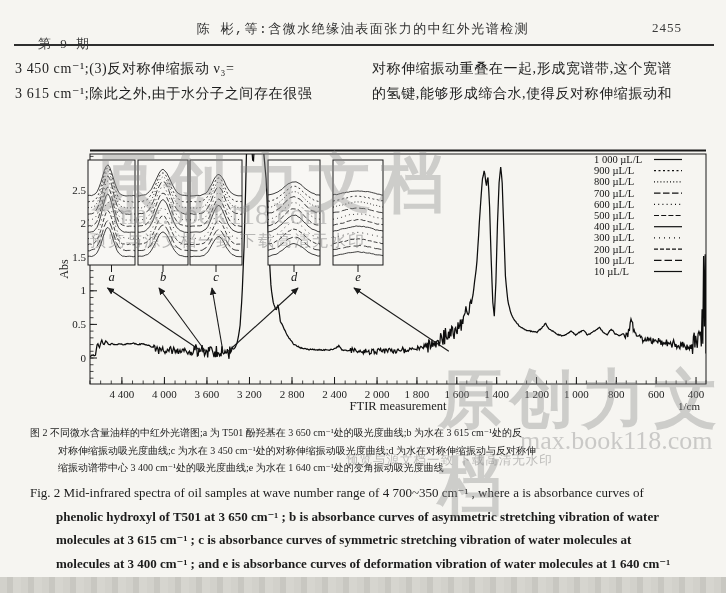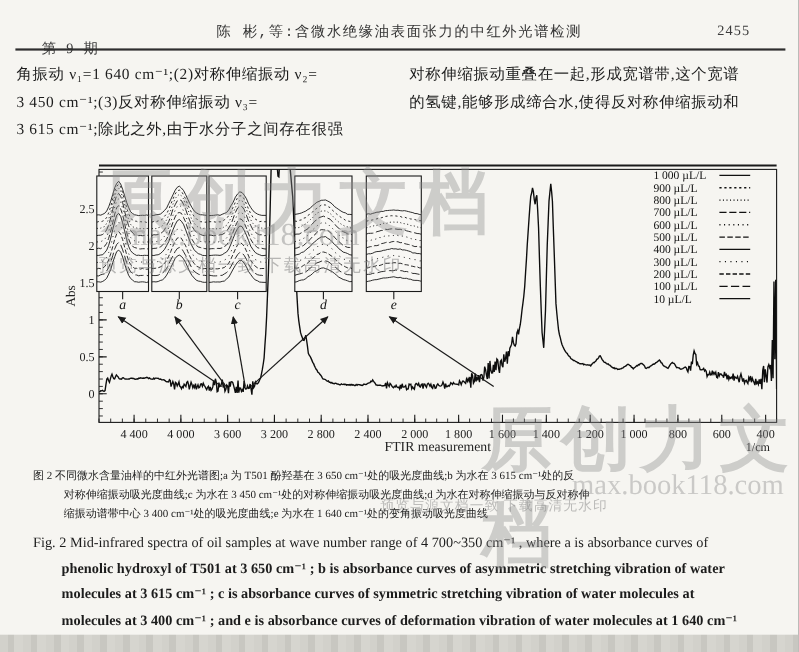--- a/index.html
+++ b/index.html
@@ -36,21 +36,20 @@
 <div class="page">
 
   <div class="hdr">
     <span class="issue">第 9 期</span>
     <span class="rtitle">陈  彬,等:含微水绝缘油表面张力的中红外光谱检测</span>
     <span class="pno">2455</span>
   </div>
   <div class="hrule"></div>
 
   <div class="col left">
-    <div>角振动 ν₁=1 640 cm⁻¹;(2)对称伸缩振动 ν₂=</div>
     <div>3 450 cm⁻¹;(3)反对称伸缩振动 ν₃=</div>
     <div>3 615 cm⁻¹;除此之外,由于水分子之间存在很强</div>
   </div>
   <div class="col right">
     <div>对称伸缩振动重叠在一起,形成宽谱带,这个宽谱</div>
     <div>的氢键,能够形成缔合水,使得反对称伸缩振动和</div>
   </div>
 
   <svg id="spec" class="figwrap" width="662" height="268" viewBox="0 0 662 268">
       <defs>

